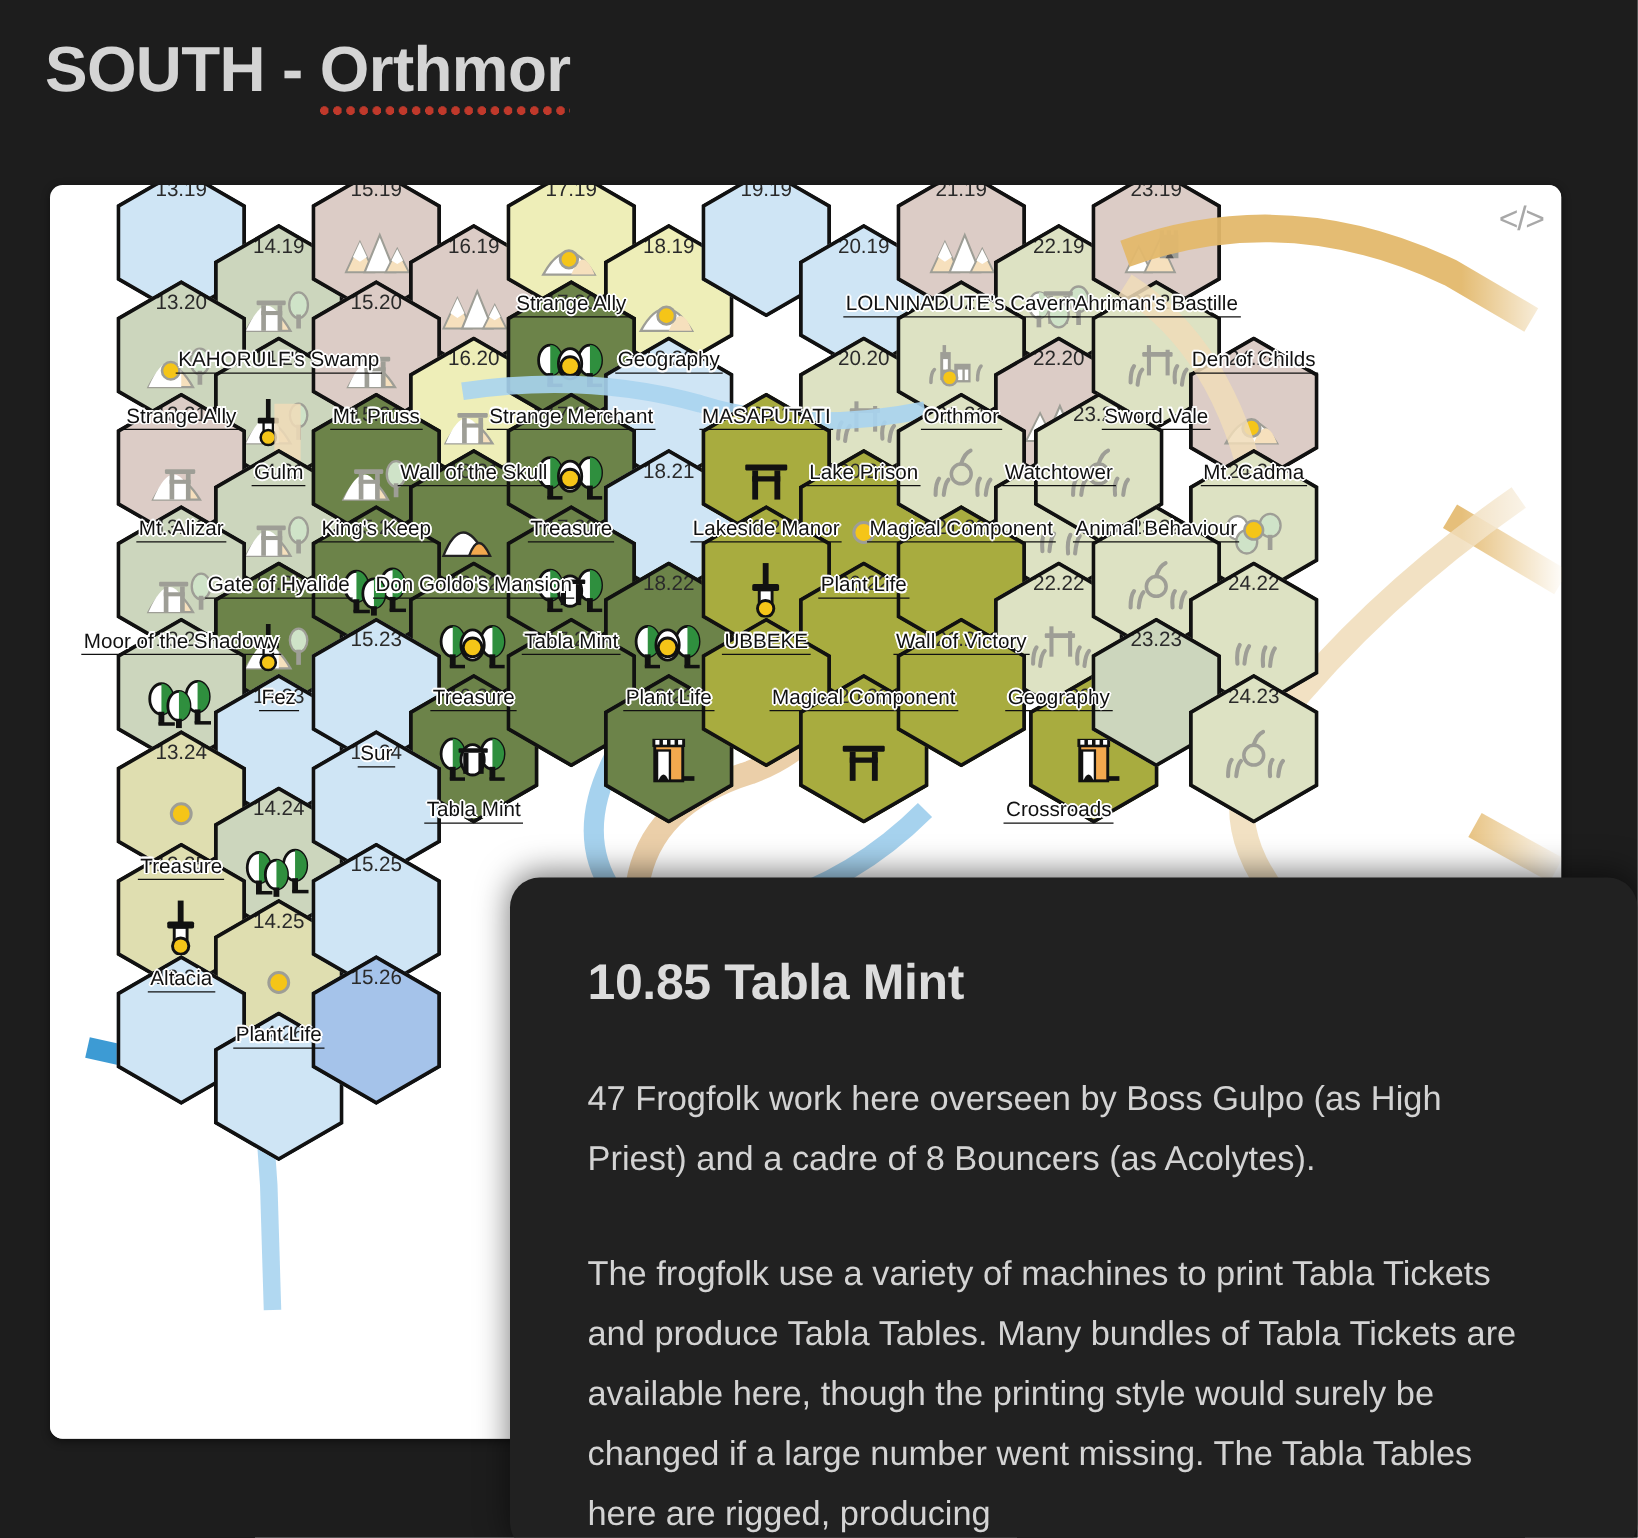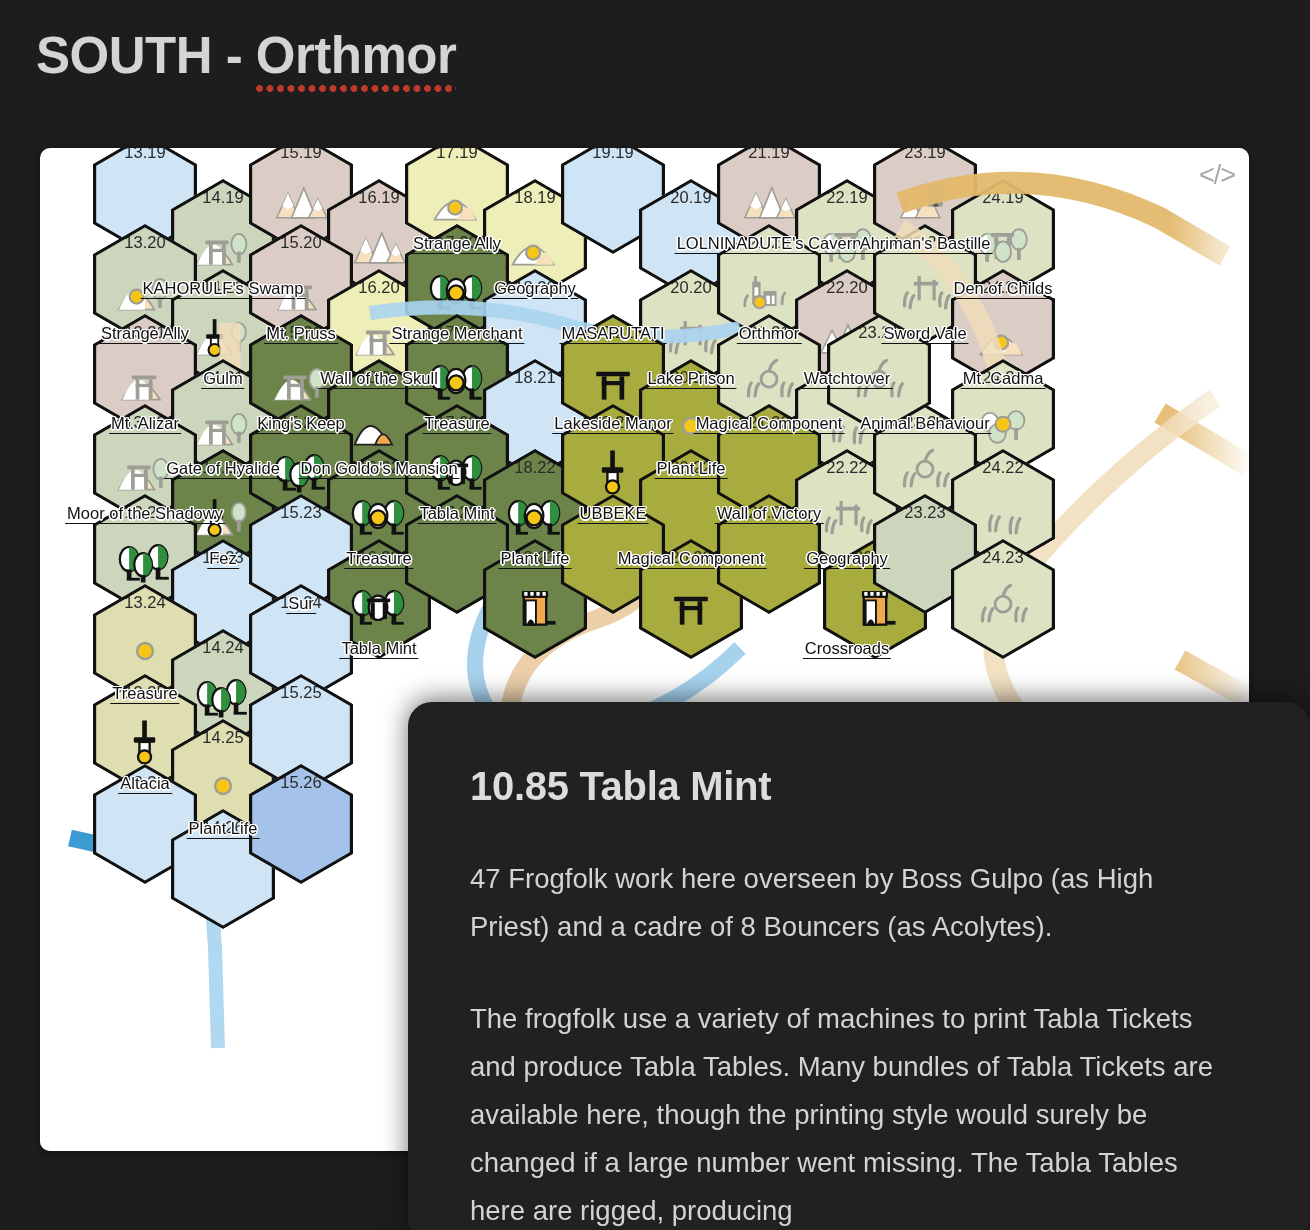--- a/index.html
+++ b/index.html
@@ -1065,39 +1065,20 @@
               <polygon points="52,1.6 102.4,30.8 102.4,89.2 52,118.4 1.6,89.2 1.6,30.8"></polygon>
             </svg>
           </div>
           <div class="hex" style="left: 833px; top: 346px; z-index: 14;">
             <div class="hexfill" style="background: rgb(204, 214, 189);"></div>
             <div class="hexnum">23.23</div>
             <svg class="hexborder" viewBox="0 0 104 120">
               <polygon points="52,1.6 102.4,30.8 102.4,89.2 52,118.4 1.6,89.2 1.6,30.8"></polygon>
             </svg>
           </div>
-          <div class="hex" style="left: 911px; top: 31px; z-index: 10;">
-            <div class="hexfill" style="background: rgb(221, 226, 195);"></div>
-            <svg class="hexicon" viewBox="0 0 60 48">
-              <ellipse cx="13" cy="22" rx="8.5" ry="11" fill="#fff" stroke="#9e9e96" stroke-width="2"></ellipse>
-              <path d="M13 11 a8.5 11 0 0 1 0 22 z" fill="#cfe3c8"></path>
-              <rect x="11" y="31" width="4" height="10" fill="#9e9e96"></rect>
-              <ellipse cx="47" cy="17" rx="8.5" ry="11" fill="#cfe3c8" stroke="#9e9e96" stroke-width="2"></ellipse>
-              <rect x="45" y="26" width="4" height="13" fill="#9e9e96"></rect>
-              <rect x="17" y="10" width="25" height="4" fill="#9e9e96" rx="1"></rect>
-              <rect x="21" y="14" width="4" height="24" fill="#9e9e96"></rect>
-              <rect x="34" y="14" width="4" height="24" fill="#9e9e96"></rect>
-              <rect x="21" y="19" width="17" height="3.5" fill="#9e9e96"></rect>
-              <ellipse cx="30" cy="30" rx="8.5" ry="11" fill="#cfe3c8" stroke="#9e9e96" stroke-width="2"></ellipse>
-            </svg>
-            <div class="hexnum">24.19</div>
-            <svg class="hexborder" viewBox="0 0 104 120">
-              <polygon points="52,1.6 102.4,30.8 102.4,89.2 52,118.4 1.6,89.2 1.6,30.8"></polygon>
-            </svg>
-          </div>
           <div class="hexname" style="left: 963px; top: 131px;">Den of Childs</div>
           <div class="hex" style="left: 911px; top: 121px; z-index: 11;">
             <div class="hexfill" style="background: rgb(220, 204, 198);"></div>
             <svg class="hexicon" viewBox="0 0 60 48">
               <path d="M6 44 Q27 6 50 44 Z" fill="#fff" stroke="#9e9e96" stroke-width="2"></path>
               <path d="M30 44 Q40 18 50 44 Z" fill="#f6e0bd"></path>
               <circle cx="28" cy="31" r="7.5" fill="#f5c518" stroke="#9e9e96" stroke-width="2.4"></circle>
             </svg>
             <div class="hexnum">24.20</div>
             <svg class="hexborder" viewBox="0 0 104 120">

